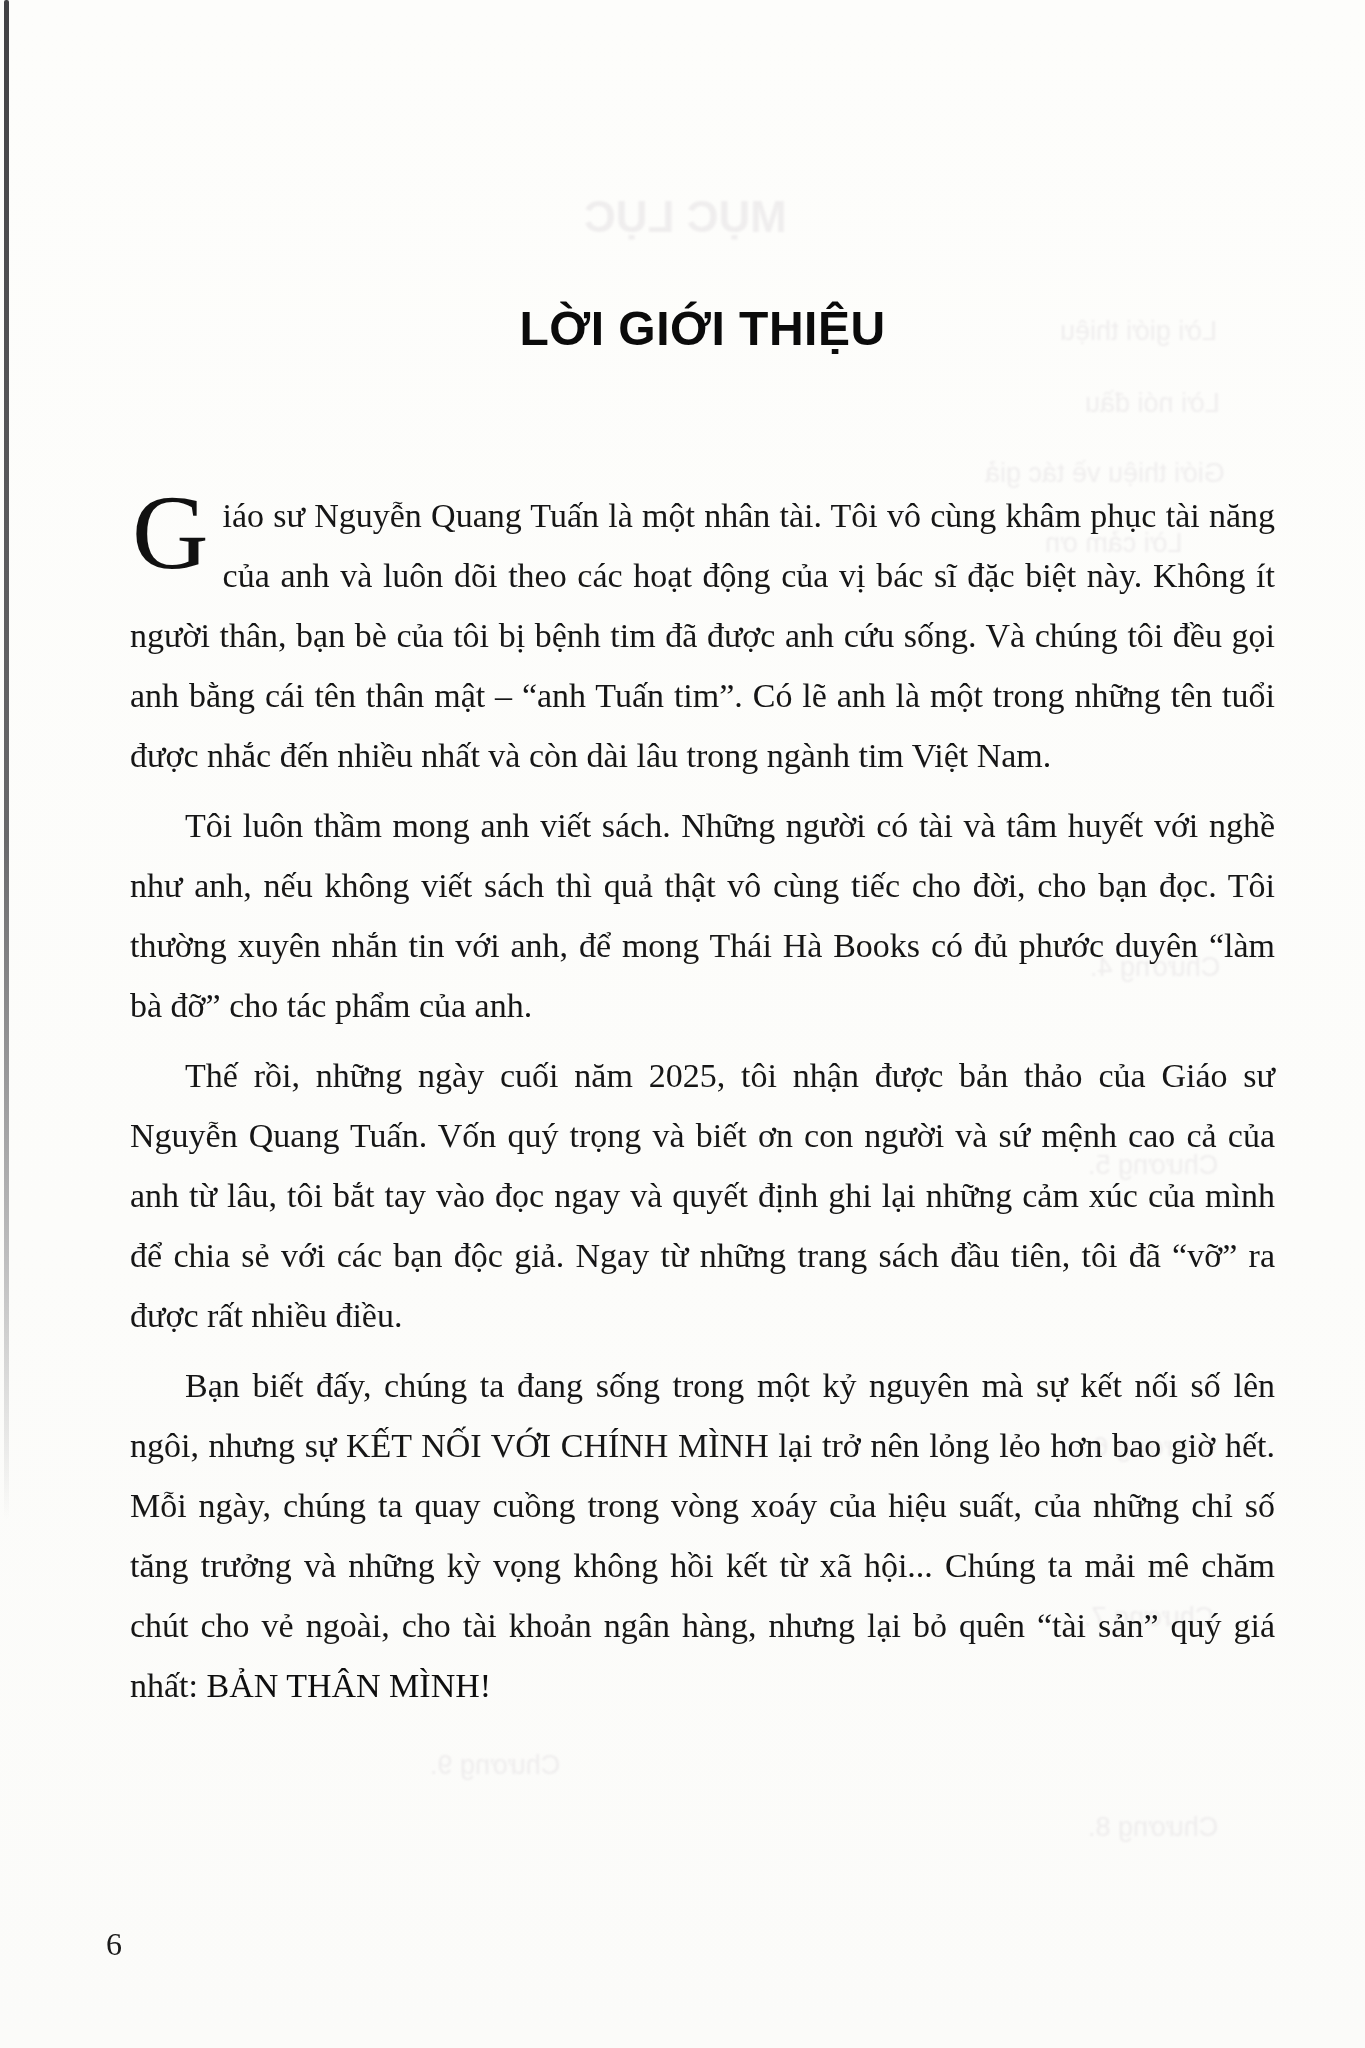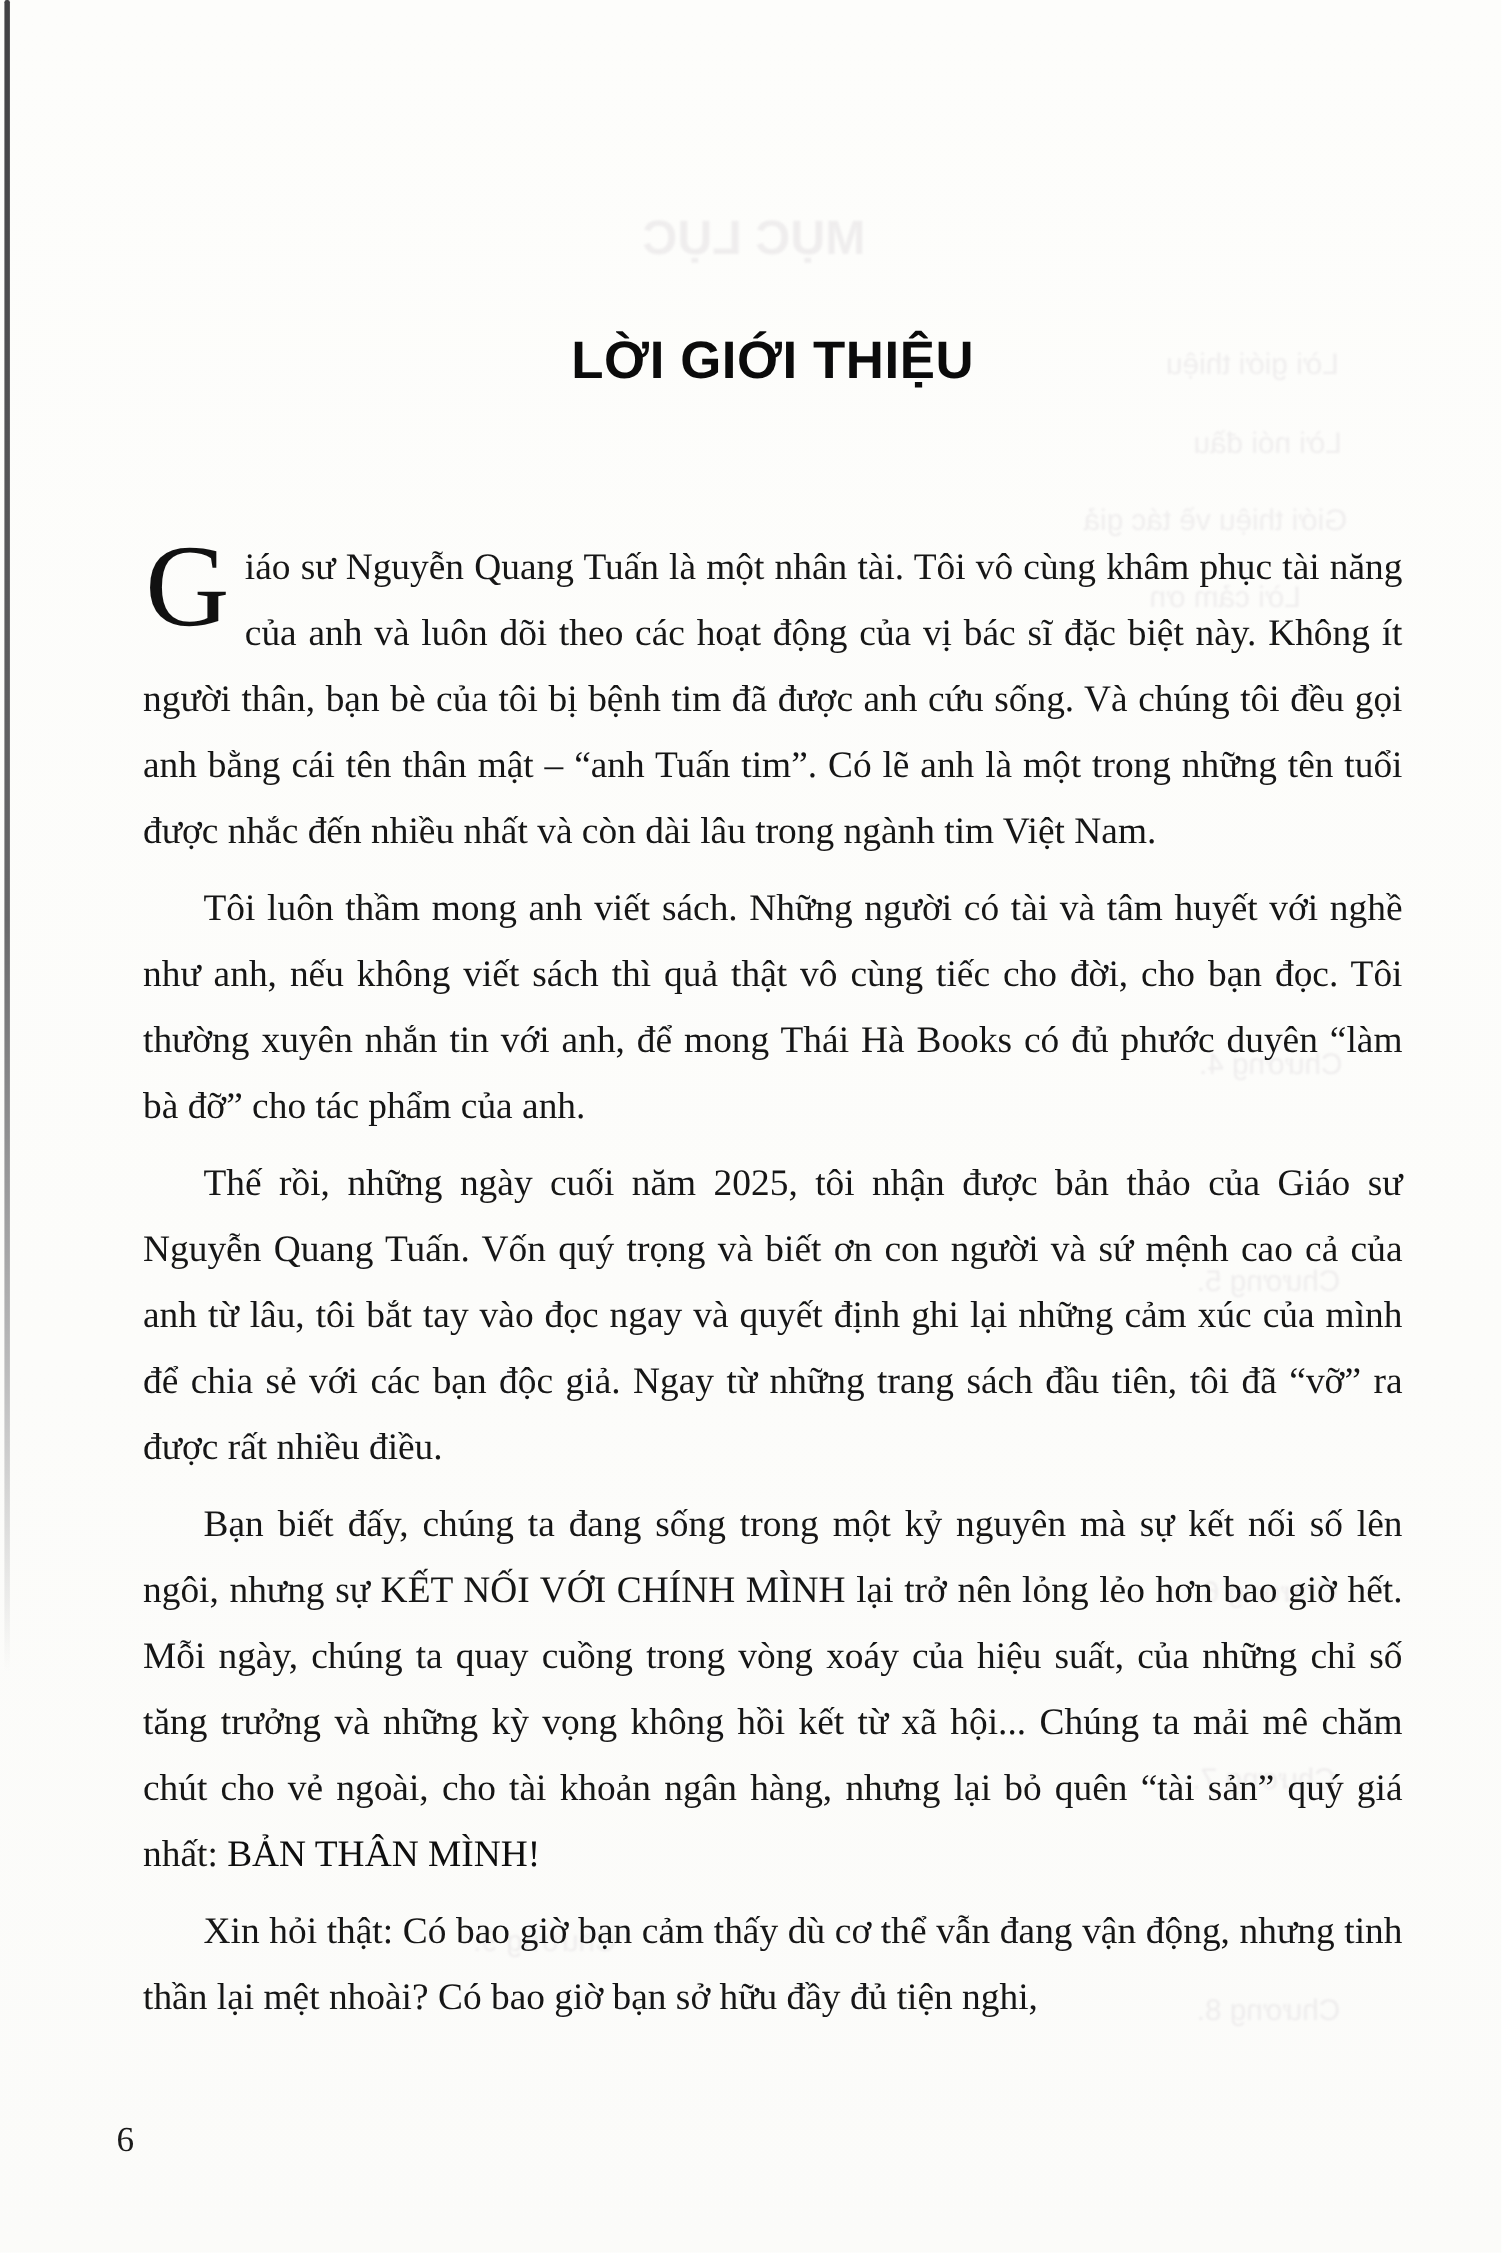--- a/index.html
+++ b/index.html
@@ -129,18 +129,17 @@
 
   <div class="content">
     <p class="para"><span class="dropcap">G</span><span>iáo sư Nguyễn Quang Tuấn là một nhân tài. Tôi vô cùng khâm phục tài năng của anh và luôn dõi theo các hoạt động của vị bác sĩ đặc biệt này. Không ít người thân, bạn bè của tôi bị bệnh tim đã được anh cứu sống. Và chúng tôi đều gọi anh bằng cái tên thân mật – “anh Tuấn tim”. Có lẽ anh là một trong những tên tuổi được nhắc đến nhiều nhất và còn dài lâu trong ngành tim Việt Nam.</span></p>
 
     <p class="para indent">Tôi luôn thầm mong anh viết sách. Những người có tài và tâm huyết với nghề như anh, nếu không viết sách thì quả thật vô cùng tiếc cho đời, cho bạn đọc. Tôi thường xuyên nhắn tin với anh, để mong Thái Hà Books có đủ phước duyên “làm bà đỡ” cho tác phẩm của anh.</p>
 
     <p class="para indent">Thế rồi, những ngày cuối năm 2025, tôi nhận được bản thảo của Giáo sư Nguyễn Quang Tuấn. Vốn quý trọng và biết ơn con người và sứ mệnh cao cả của anh từ lâu, tôi bắt tay vào đọc ngay và quyết định ghi lại những cảm xúc của mình để chia sẻ với các bạn độc giả. Ngay từ những trang sách đầu tiên, tôi đã “vỡ” ra được rất nhiều điều.</p>
 
     <p class="para indent"><span>Bạn biết đấy, chúng ta đang sống trong một kỷ nguyên mà sự kết nối số lên ngôi, nhưng sự KẾT NỐI VỚI CHÍNH MÌNH lại trở nên lỏng lẻo hơn bao giờ hết. Mỗi ngày, chúng ta quay cuồng trong vòng xoáy của hiệu suất, của những chỉ số tăng trưởng và những kỳ vọng không hồi kết từ xã hội... Chúng ta mải mê chăm chút cho vẻ ngoài, cho tài khoản ngân hàng, nhưng lại bỏ quên “tài sản” quý giá nhất: </span><span class="bold-run">BẢN THÂN MÌNH!</span></p>
 
-    <p class="para indent">Xin hỏi thật: Có bao giờ bạn cảm thấy dù cơ thể vẫn đang vận động, nhưng tinh thần lại mệt nhoài? Có bao giờ bạn sở hữu đầy đủ tiện nghi,</p>
   </div>
 
   <div class="pagenum">6</div>
 
 </div>
 
 </body></html>

